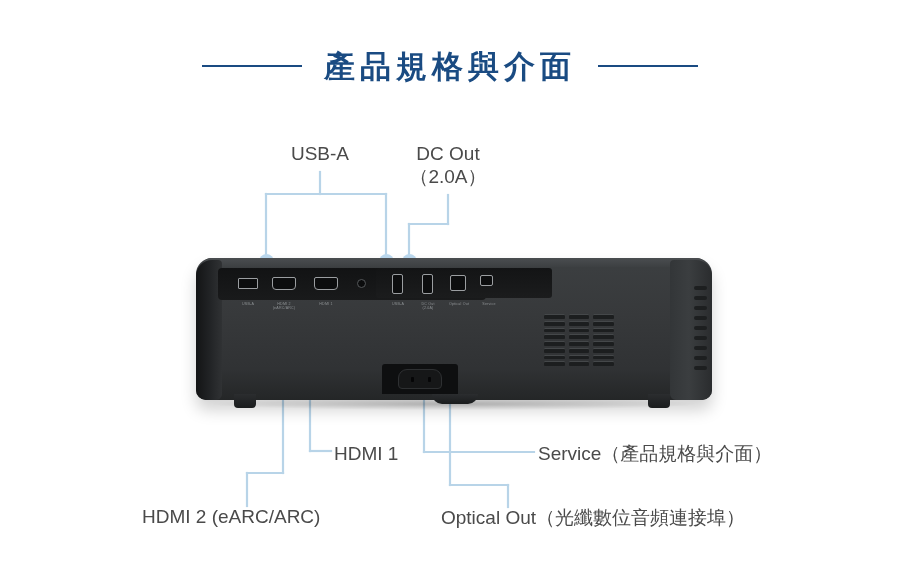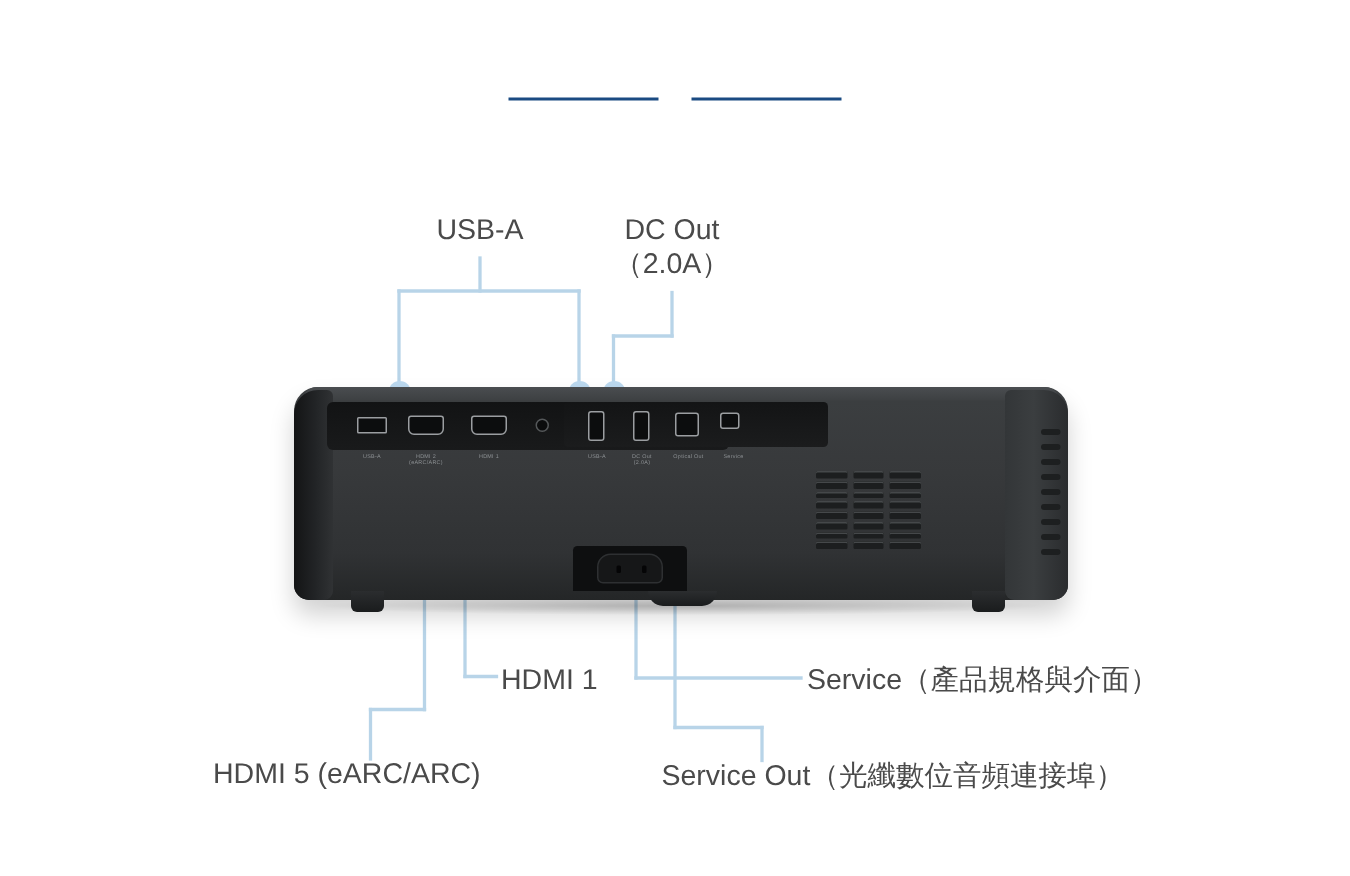--- a/index.html
+++ b/index.html
@@ -254,20 +254,21 @@
     height: 15px;
     border-radius: 50%;
     background: #bcd9ef;
   }
 </style>
 </head>
 <body>
 
 <div id="header">
   <div class="rule"></div>
+  <div id="page-title">產品規格與介面</div>
   <div class="rule"></div>
 </div>
 
 <svg id="leaders" viewBox="0 0 900 584" width="900" height="584">
   <g fill="none" stroke="#b8d4e8" stroke-width="2.2" stroke-linecap="square">
 
     <path d="M 320 172 L 320 194"></path>
     <path d="M 266 194 L 386 194"></path>
     <path d="M 266 194 L 266 262"></path>
     <path d="M 386 194 L 386 262"></path>
@@ -302,25 +303,25 @@
 
 <div class="callout-label center" style="left:284px; top:142px; width:72px;">USB-A</div>
 
 <div class="callout-label center" style="left:404px; top:142px; width:88px;">
   <div>DC Out</div>
   <div>（2.0A）</div>
 </div>
 
 <div class="callout-label" style="left:334px; top:442px;">HDMI 1</div>
 
-<div class="callout-label" style="left:142px; top:505px;">HDMI 5 (eARC/ARC)</div>
+<div class="callout-label" style="left:142px; top:505px;">HDMI 2 (eARC/ARC)</div>
 
 <div class="callout-label" style="left:538px; top:442px;">Service（產品規格與介面）</div>
 
-<div class="callout-label" style="left:441px; top:506px;">Service Out（光纖數位音頻連接埠）</div>
+<div class="callout-label" style="left:441px; top:506px;">Optical Out（光纖數位音頻連接埠）</div>
 
 <div id="ground-shadow"></div>
 
 <div id="projector">
   <div id="body-shell"></div>
   <div id="body-top-edge"></div>
   <div id="left-bevel"></div>
   <div id="right-bevel"></div>
 
   <div class="ridge" style="top:28px;"></div>

